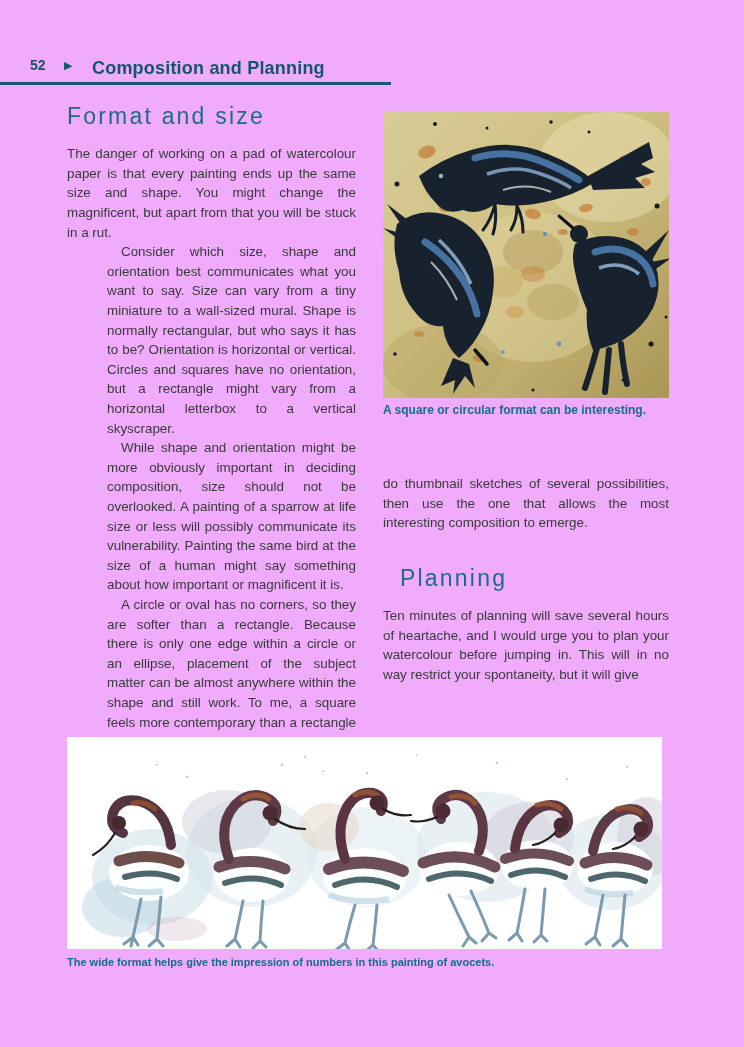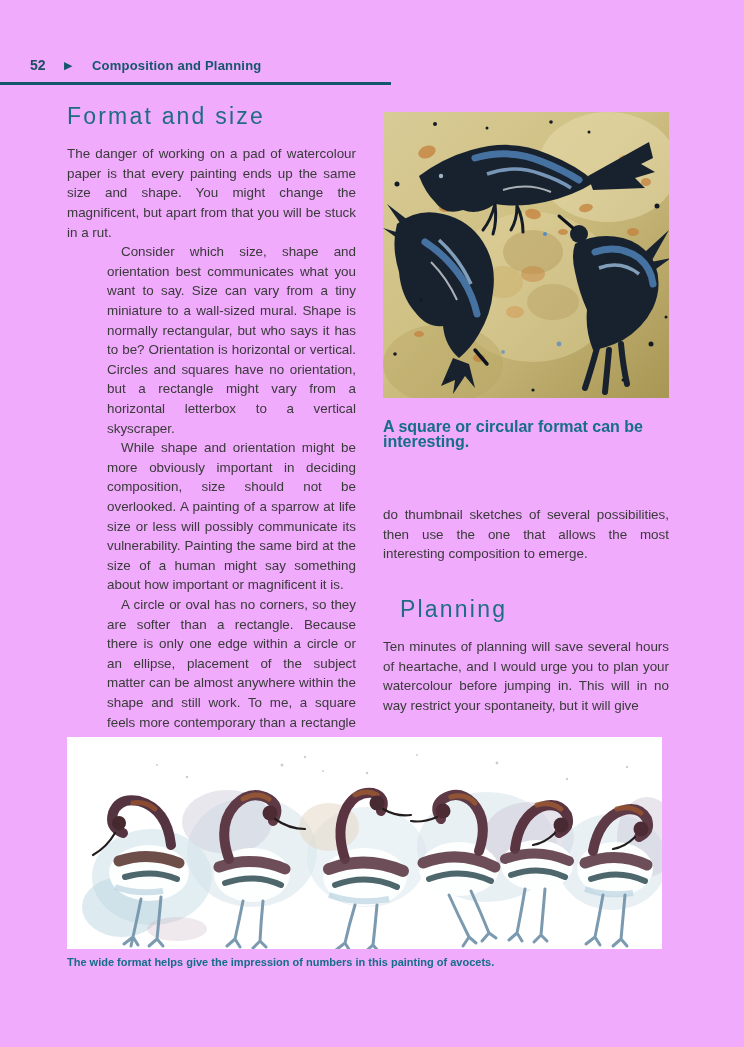--- a/index.html
+++ b/index.html
@@ -4,42 +4,42 @@
 <style>
   html,body { margin:0; padding:0; background:#e8e8e8; }
   .page {
     position:relative; width:744px; height:1047px; margin:0 auto;
     background:#f0abfc; overflow:hidden;
     font-family:"Liberation Sans", sans-serif;
   }
   
   .page-number { position:absolute; left:30px; top:57px; font-size:14px; font-weight:bold; color:#1d4f62; }
   .chapter-marker { position:absolute; left:64px; top:59px; font-size:11px; color:#14566b; }
-  .chapter-title { position:absolute; left:92px; top:58px; font-size:13px; font-weight:bold; color:#14566b; letter-spacing:0.2px; }
+  .chapter-title { position:absolute; left:92px; top:58px; font-size:18px; font-weight:bold; color:#14566b; letter-spacing:0.2px; }
   .header-rule { position:absolute; left:0; top:82px; width:391px; height:3px; background:#14566b; }
 
   
   .col-left  { position:absolute; left:67px;  top:104px; width:289px; }
   .col-right { position:absolute; left:383px; top:112px; width:286px; }
 
   h1.section-heading {
     font-size:23px; font-weight:400; color:#1e6b82;
     letter-spacing:2.2px; margin:0 0 15px 0; line-height:1.1;
   }
   .body-text p {
     font-size:13.4px; line-height:19.6px; color:#3a3a3a;
     text-align:justify; margin:0;
   }
   .body-text p.indent { text-indent:14px;margin-left:40px; }
 
   
   .figure-square { width:286px; height:286px; display:block; }
   .figure-caption {
-    font-size:16px; font-weight:bold; color:#156d8a;
-    margin-top:21px; line-height:15px;
+    font-size:12px; font-weight:bold; color:#156d8a;
+    margin-top:5px; line-height:15px;
   }
   .continuation { margin-top:56px !important; }
   h1.planning-heading { margin-top:33px;margin-left:17px; }
   .figure-wide {
     position:absolute; left:67px; top:737px; width:595px; height:212px; display:block;
   }
   .wide-caption {
     position:absolute; left:67px; top:956px; width:600px;
     font-size:11px; font-weight:bold; color:#156d8a;
   }

